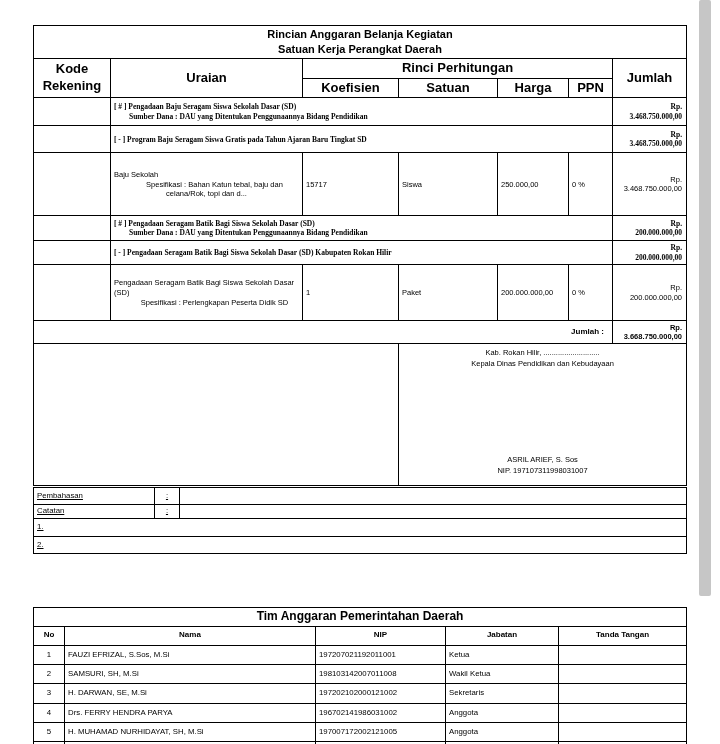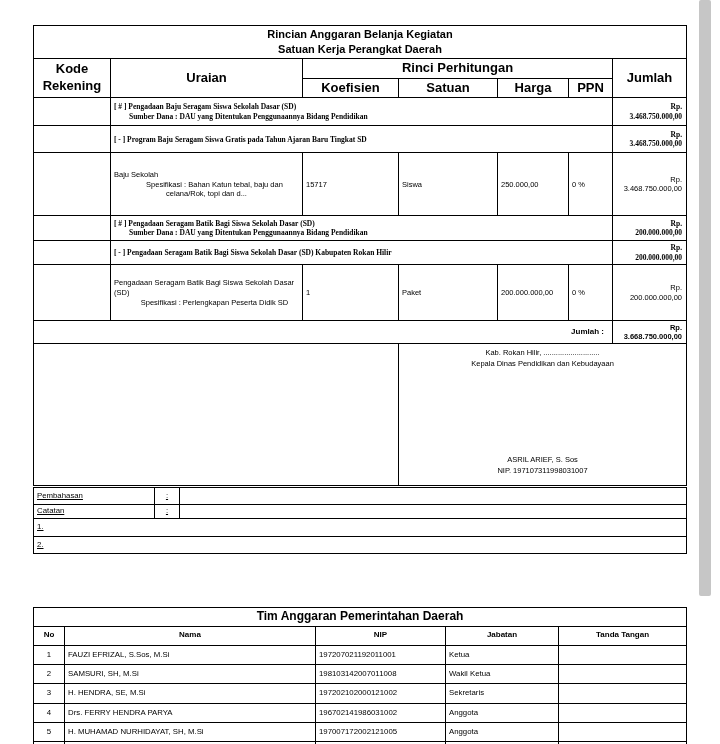--- a/index.html
+++ b/index.html
@@ -246,21 +246,21 @@
     </tr>
     <tr style="height:19px">
       <td class="no-cell">2</td>
       <td>SAMSURI, SH, M.Si</td>
       <td>198103142007011008</td>
       <td>Wakil Ketua</td>
       <td></td>
     </tr>
     <tr style="height:20px">
       <td class="no-cell">3</td>
-      <td>H. HENDRA, SE, M.Si</td>
+      <td>H. DARWAN, SE, M.Si</td>
       <td>197202102000121002</td>
       <td>Sekretaris</td>
       <td></td>
     </tr>
     <tr style="height:19px">
       <td class="no-cell">4</td>
       <td>Drs. FERRY HENDRA PARYA</td>
       <td>196702141986031002</td>
       <td>Anggota</td>
       <td></td>

